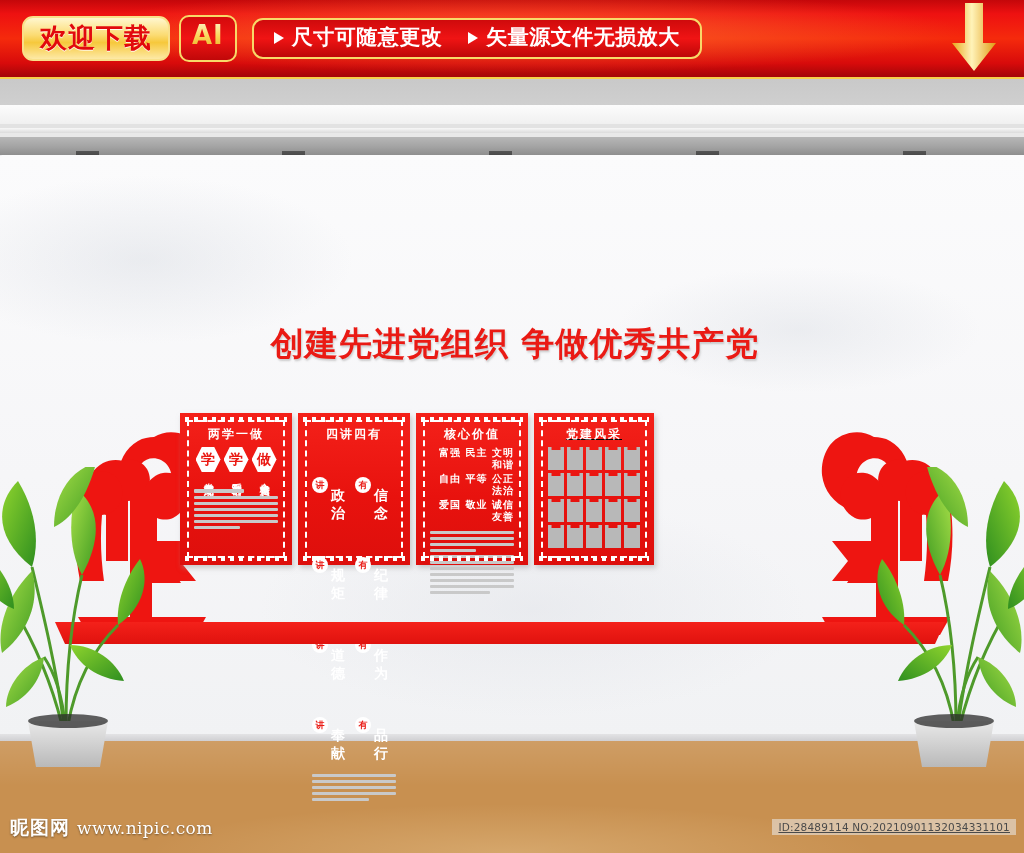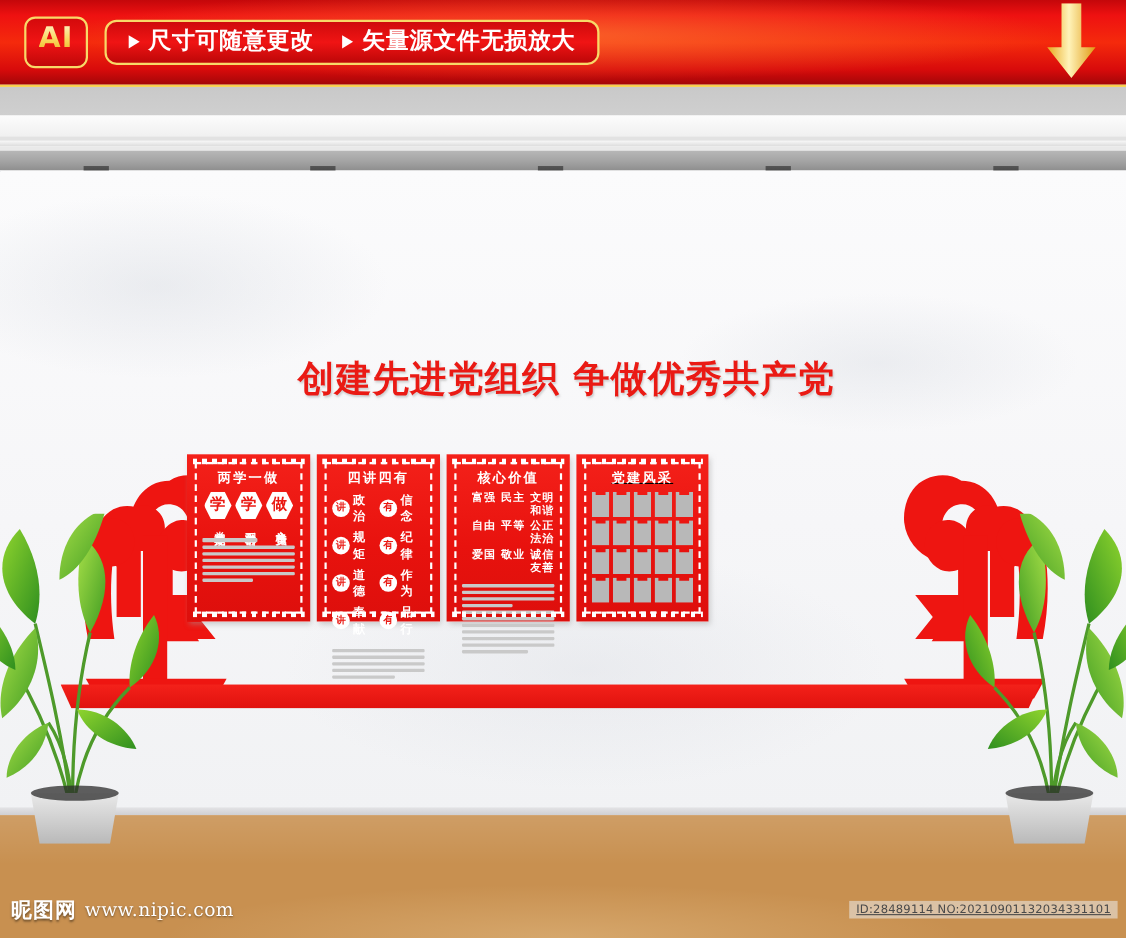--- a/index.html
+++ b/index.html
@@ -119,21 +119,21 @@
   .sil-left{ left:8px; }
   .sil-right{ left:750px; transform:scaleX(-1); }
 
   .base-bar{
     position:absolute; left:-5px; top:285px; width:890px; height:22px;
     background:linear-gradient(180deg,#f4211a,#e0120e);
     clip-path:polygon(0 0,890px 0,880px 22px,10px 22px);
     filter:drop-shadow(0 3px 3px rgba(150,150,150,.45));
   }
 
-  .panels{ position:absolute; left:110px; top:76px; display:flex; gap:6px; }
+  .panels{ position:absolute; left:120px; top:76px; display:flex; gap:6px; }
   .panel{
     position:relative;
     background:linear-gradient(180deg,#f4211a,#e8120e 55%,#dd0f0c);
     box-shadow:2px 3px 5px rgba(160,160,160,.5);
     padding:7px;
   }
   .panel-inner{ position:relative; height:100%; border:2px dashed #ffffff; padding:6px 5px; }
   .panel-inner:before,.panel-inner:after{
     content:""; position:absolute; left:-4px; right:-4px; height:5px;
     background:repeating-linear-gradient(90deg,#ffffff 0 4px,rgba(0,0,0,0) 4px 9px);
@@ -156,21 +156,21 @@
     font-size:14px;font-weight:bold; line-height:25px; text-align:center;
     clip-path:polygon(25% 0,75% 0,100% 50%,75% 100%,25% 100%,0 50%);
   }
   .vtext{ writing-mode:vertical-rl; color:#fff; font-size:10px; font-weight:bold;
           letter-spacing:1px; margin-top:3px; line-height:1.05;}
 
   .sf-grid{ display:grid; grid-template-columns:1fr 1fr; row-gap:4px; column-gap:2px; margin-top:2px;}
   .sf-item{ display:flex; align-items:center; gap:3px;}
   .circ{ width:16px;height:16px;border-radius:50%;background:#fff;color:#ea1a14;
          font-size:9px;font-weight:bold;line-height:16px;text-align:center;flex:0 0 auto;}
-  .sf-lab{ color:#fff;font-size:11px;font-weight:bold;letter-spacing:.5px;}
+  .sf-lab{ color:#fff;font-size:14px;font-weight:bold;letter-spacing:.5px;margin-top:40px;}
 
   .cv-line{ color:#fff;font-size:10px;font-weight:bold;text-align:right;
             letter-spacing:1px;margin:2px 0; line-height:1.2;}
 
   .bars{ margin-top:6px; display:flex; flex-direction:column; gap:3px;}
   .bar{ height:3px; background:#c9c9c9; border-radius:1px;}
 
   .photo-grid{ display:grid; grid-template-columns:repeat(5,1fr); gap:3px; margin-top:3px;}
   .ph{ height:23px; background:#b8b8b8;
        clip-path:polygon(0 0,22% 0,22% 13%,78% 13%,78% 0,100% 0,100% 100%,0 100%);}
@@ -187,20 +187,21 @@
            text-shadow:0 1px 2px rgba(0,0,0,.45); font-family:"DejaVu Serif",serif;}
   .wm-id{ position:absolute; right:8px; bottom:18px; z-index:9;
           background:rgba(235,235,235,.55); color:#4a4a4a;
           font-size:10.5px; letter-spacing:.2px; padding:2px 6px;
           font-family:"DejaVu Sans",sans-serif;text-decoration:underline;}
 </style>
 </head>
 <body>
 
 <div class="promo-banner">
+  <div class="pill-gold">欢迎下载</div>
   <div class="pill-outline"><span>AI</span></div>
 
   <div class="promo-features">
     <div class="feat">
       <span class="tri"></span>
       <span>尺寸可随意更改</span>
     </div>
     <div class="feat">
       <span class="tri"></span>
       <span>矢量源文件无损放大</span>

